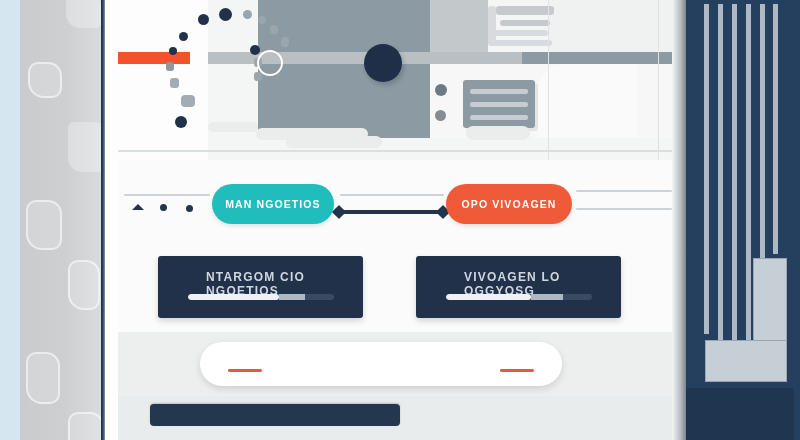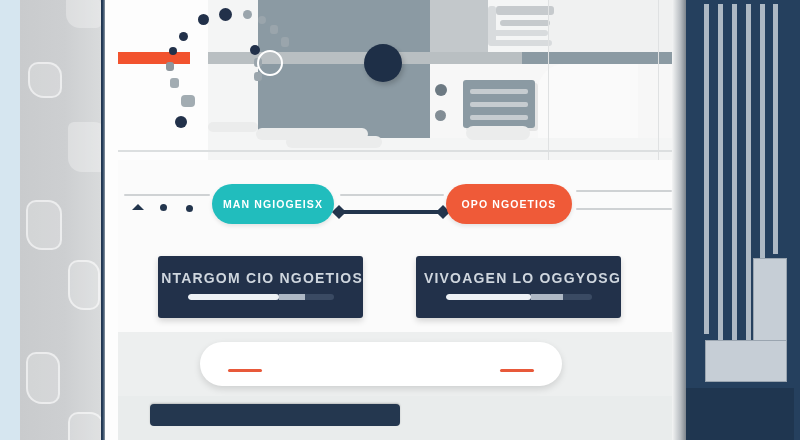--- a/index.html
+++ b/index.html
@@ -66,22 +66,22 @@
        filter:blur(.35px);}
   .btn-primary{left:94px;top:24px;width:122px;background:#21bdbd;}
   .btn-secondary{left:328px;top:24px;width:126px;background:#ef5a38;}
 
   
   .cards{position:absolute;left:0;top:248px;width:560px;height:84px;}
   .stat{position:absolute;top:8px;width:205px;height:62px;background:#22314a;border-radius:3px;
         box-shadow:0 3px 6px rgba(0,0,0,.16);}
   .stat.left{left:40px;}
   .stat.right{left:298px;}
-  .stat .label{position:absolute;left:0;right:0;top:14px;text-align:right;color:#cfd6de;
-        font-size:14px;letter-spacing:1.2px;font-weight:bold;filter:blur(.4px);}
+  .stat .label{position:absolute;left:0;right:0;top:14px;text-align:left;color:#cfd6de;
+        font-size:12px;letter-spacing:1.2px;font-weight:bold;filter:blur(.4px);padding-left:48px;}
   .bar{position:absolute;left:30px;top:38px;width:146px;height:6px;background:#3a4a63;border-radius:3px;overflow:hidden;}
   .bar .fill{position:absolute;left:0;top:0;height:6px;background:#eef2f6;border-radius:3px;}
   .bar .fill2{position:absolute;top:0;height:6px;background:#aeb8c5;}
 
   
   .searchwrap{position:absolute;left:0;top:332px;width:560px;height:70px;background:#edefef;}
   .searchpill{position:absolute;left:82px;top:10px;width:362px;height:44px;background:#ffffff;
       border-radius:22px;box-shadow:0 3px 7px rgba(0,0,0,.13);display:flex;align-items:center;
       justify-content:center;}
   .searchpill .txt{color:#b9bec4;font-size:10px;letter-spacing:1.3px;font-weight:bold;filter:blur(.4px);}
@@ -185,23 +185,23 @@
 
       <div class="ab-tri" style="left:14px;top:44px;"></div>
       <div class="ab-dot" style="left:42px;top:44px;"></div>
       <div class="ab-dot" style="left:68px;top:45px;"></div>
 
       <div class="slider">
         <div class="knob" style="left:-4px;"></div>
         <div class="knob" style="right:-4px;"></div>
       </div>
 
-      <div class="btn btn-primary">MAN NGIOGEISX</div>
-
-      <div class="btn btn-secondary">OPO NGOETIOS</div>
+      <div class="btn btn-primary">MAN NGOETIOS</div>
+
+      <div class="btn btn-secondary">OPO VIVOAGEN</div>
     </div>
 
     <div class="cards">
 
       <div class="stat left">
         <div class="label">NTARGOM CIO NGOETIOS</div>
         <div class="bar">
           <div class="fill" style="width:62%;"></div>
           <div class="fill2" style="left:62%;width:18%;"></div>
         </div>

